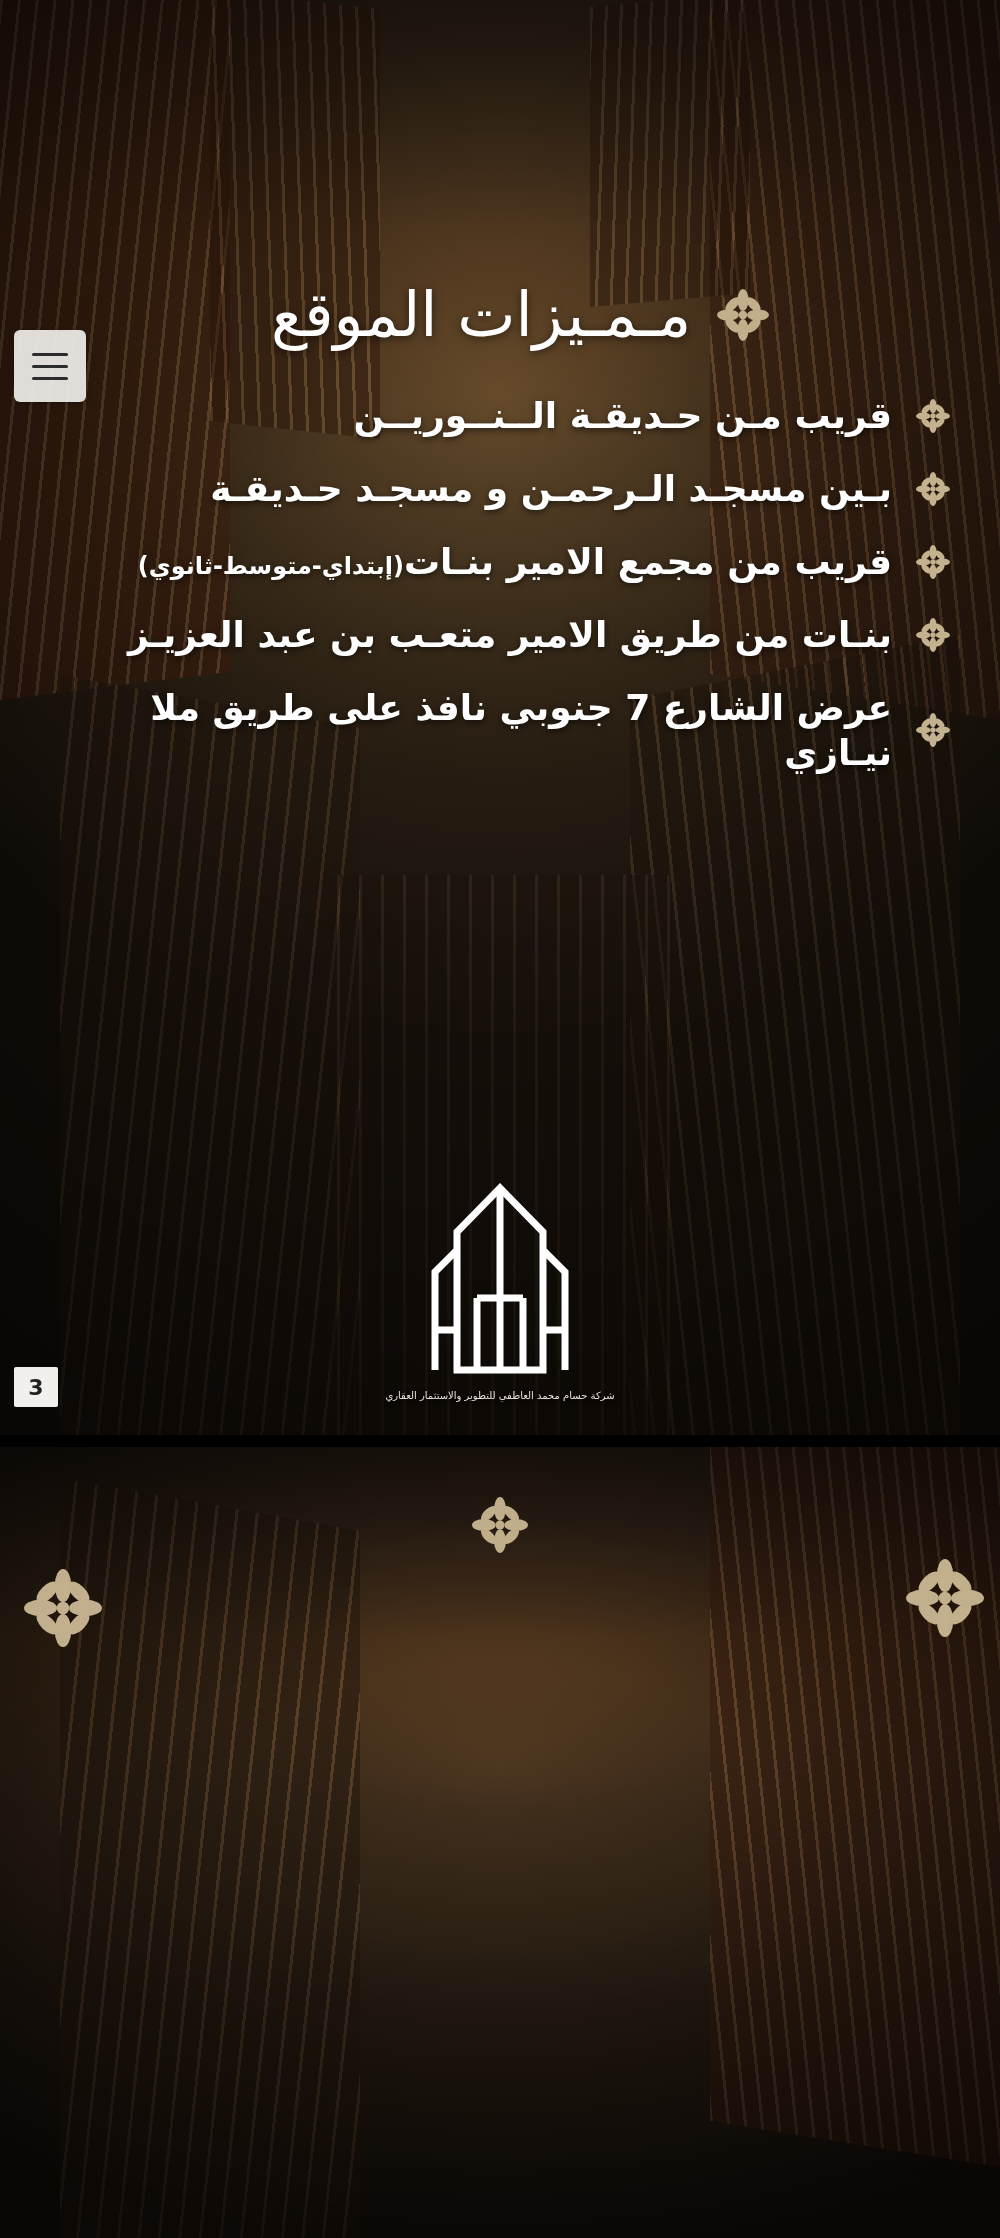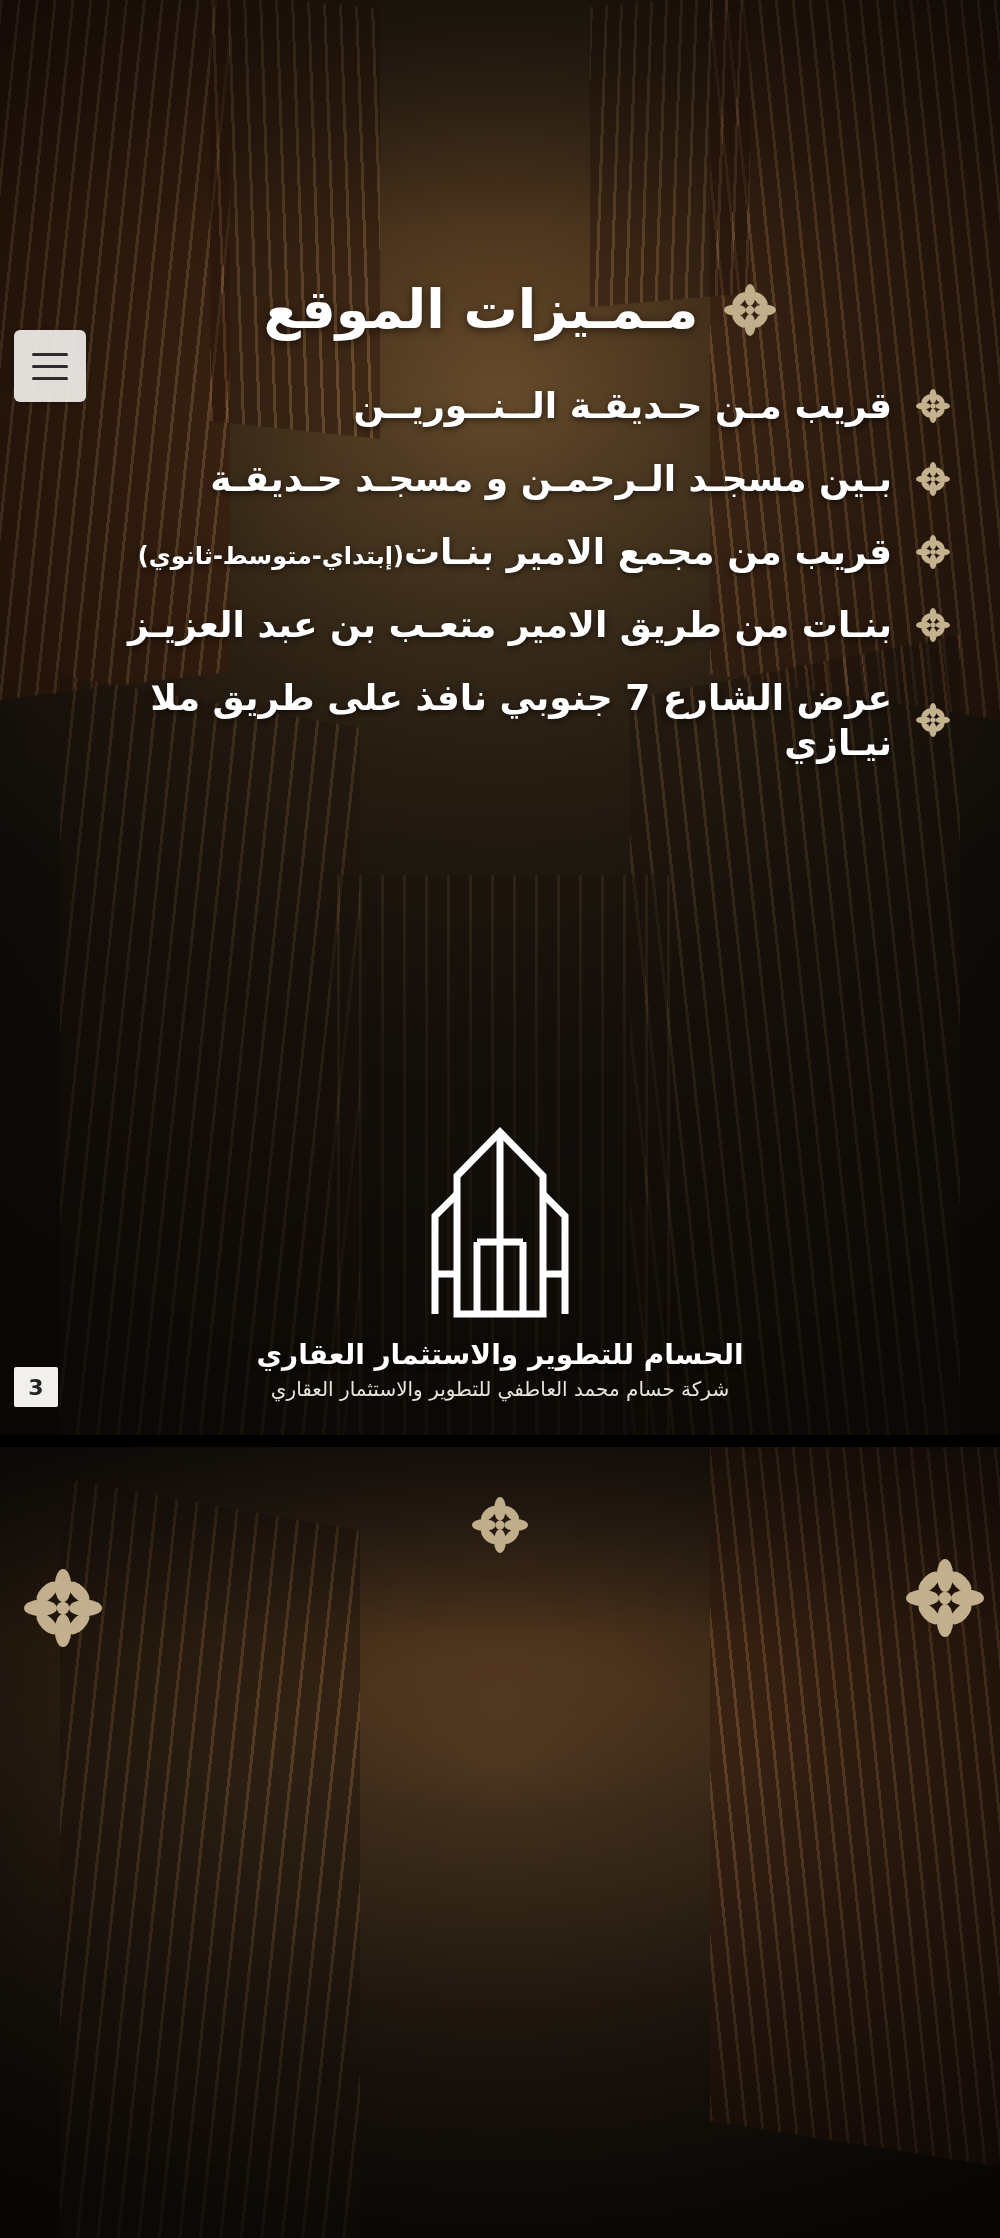--- a/index.html
+++ b/index.html
@@ -91,22 +91,22 @@
   }
 
   .title-row {
     display: flex;
     align-items: center;
     justify-content: center;
     gap: 26px;
     padding-left: 40px;
   }
   .slide-title {
-    font-size: 54px;
-    font-weight: bold;
+    font-size: 62px;
+    font-weight: normal;
     letter-spacing: 2px;
     color: #ffffff;
     text-shadow: 0 2px 8px rgba(0,0,0,.55);
     white-space: nowrap;
   }
   .ornament {
     flex: none;
     color: #c9b692;
     opacity: .95;
   }
@@ -155,21 +155,21 @@
   .logo-mark { display: inline-block; }
   .logo-name {
     margin-top: 10px;
     font-size: 28px;
     font-weight: bold;
     letter-spacing: 1px;
     text-shadow: 0 2px 6px rgba(0,0,0,.6);
   }
   .logo-sub {
     margin-top: 6px;
-    font-size: 20px;
+    font-size: 10px;
     color: #e9e4da;
     letter-spacing: .5px;
     text-shadow: 0 1px 4px rgba(0,0,0,.6);
   }
 
   .page-number {
     position: absolute;
     left: 14px;
     bottom: 28px;
     width: 44px;
@@ -426,21 +426,20 @@
           <path d="M52 70 L30 92 L30 190"></path>
           <path d="M138 70 L160 92 L160 190"></path>
           <path d="M72 118 L72 190"></path>
           <path d="M118 118 L118 190"></path>
           <path d="M72 118 L118 118"></path>
           <path d="M30 150 L52 150"></path>
           <path d="M138 150 L160 150"></path>
         </g>
       </svg>
     </div>
-    <div class="logo-name">الحسام للتطوير والاستثمار العقاري</div>
     <div class="logo-sub">شركة حسام محمد العاطفي للتطوير والاستثمار العقاري</div>
   </div>
 
   <div class="page-number">3</div>
 </section>
 
 <div class="gap"></div>
 
 <section class="page" id="slide-2">
   <div class="bldg b3"></div>

